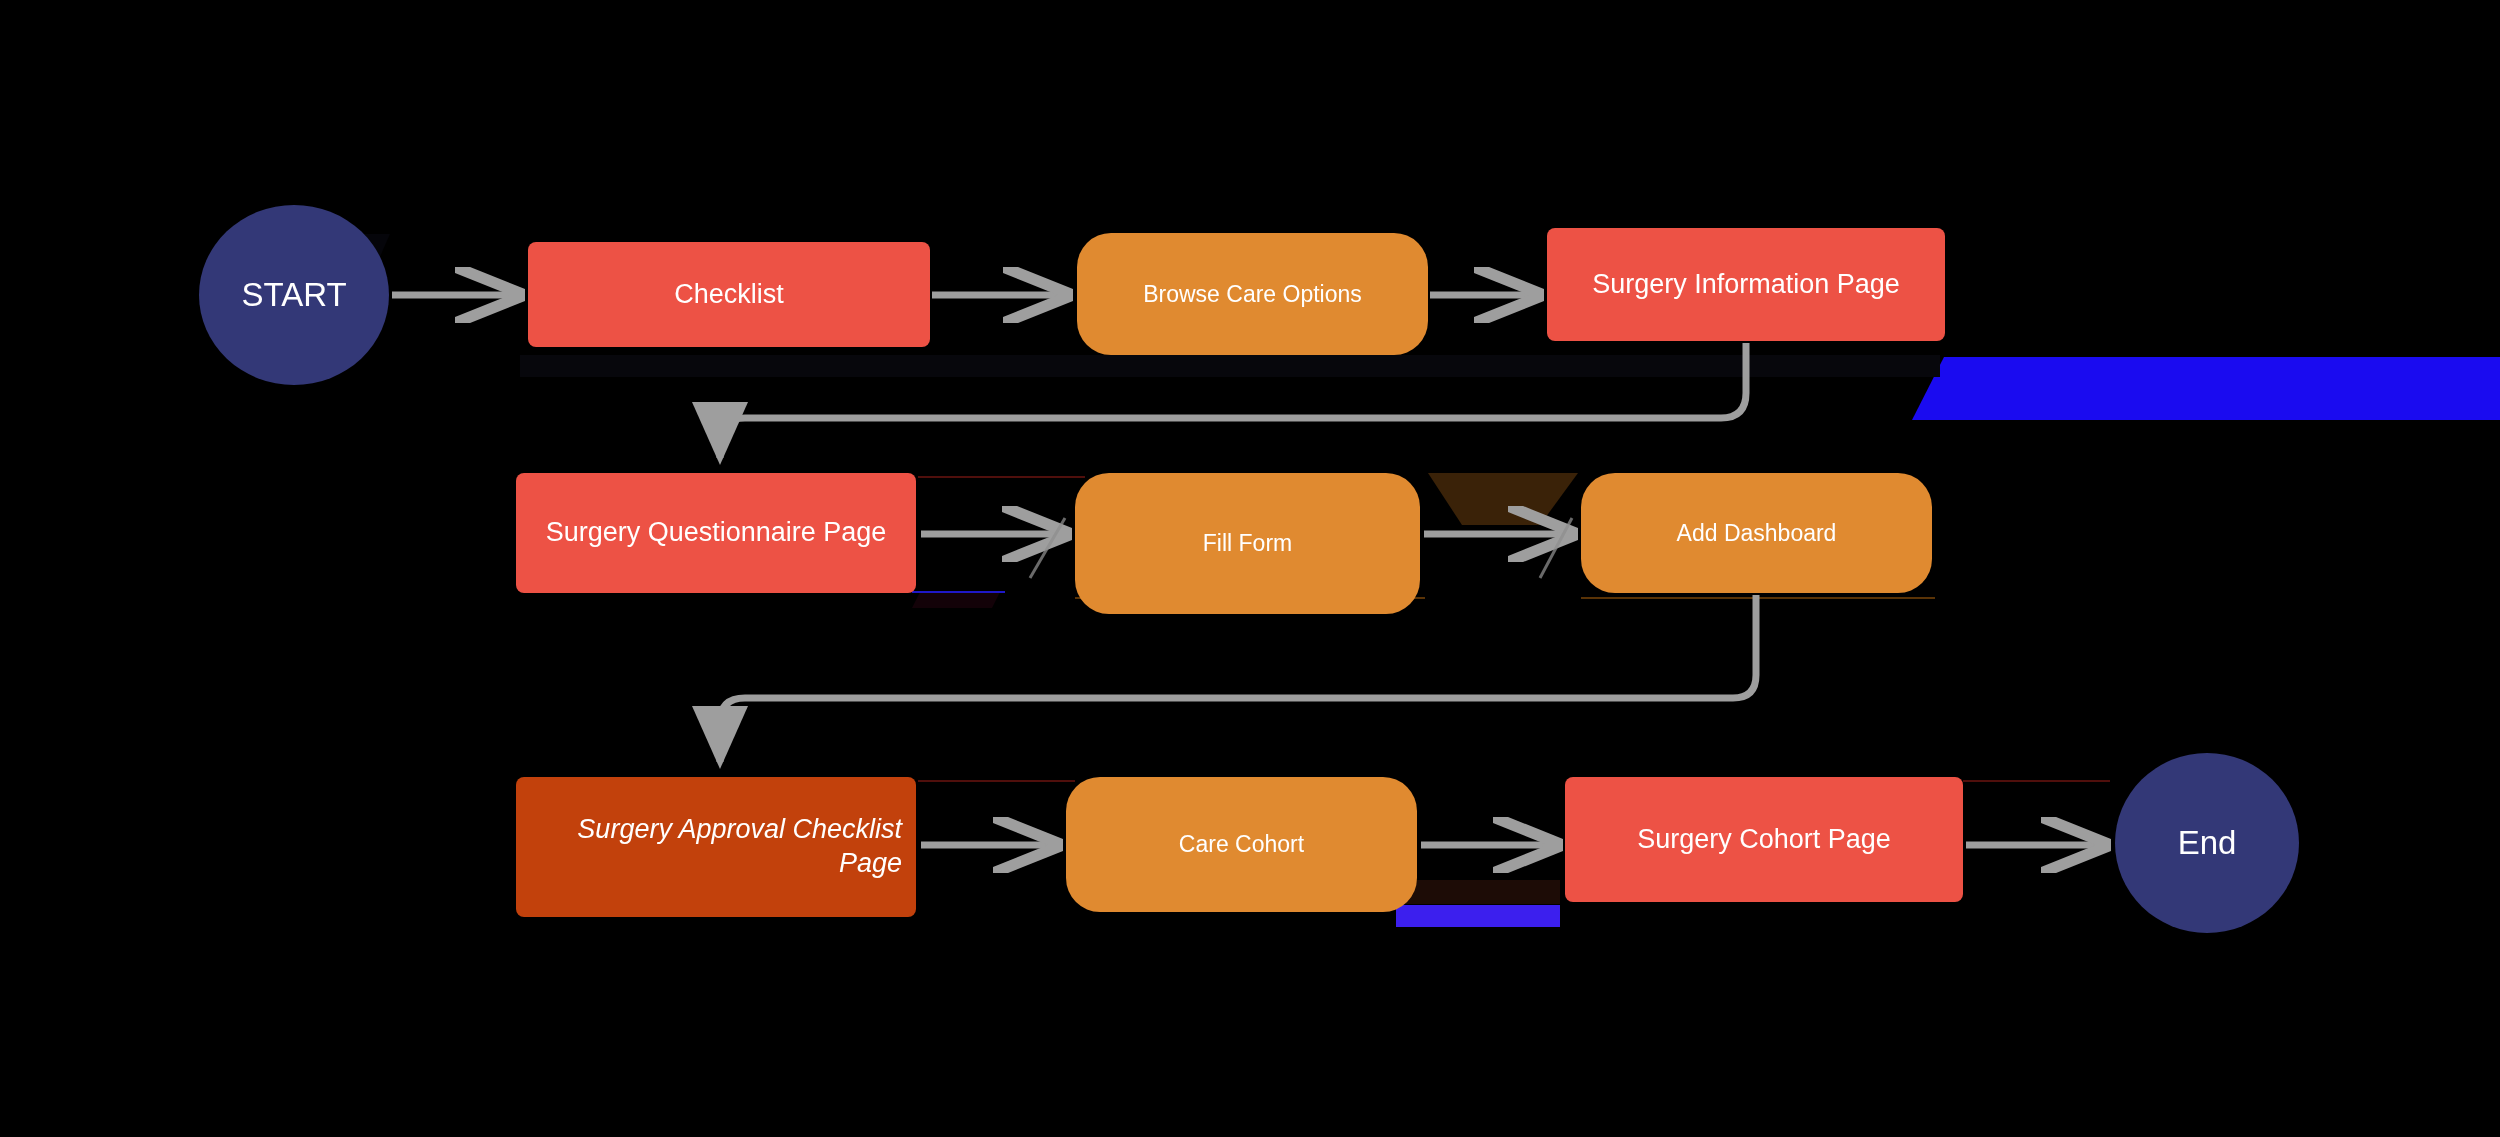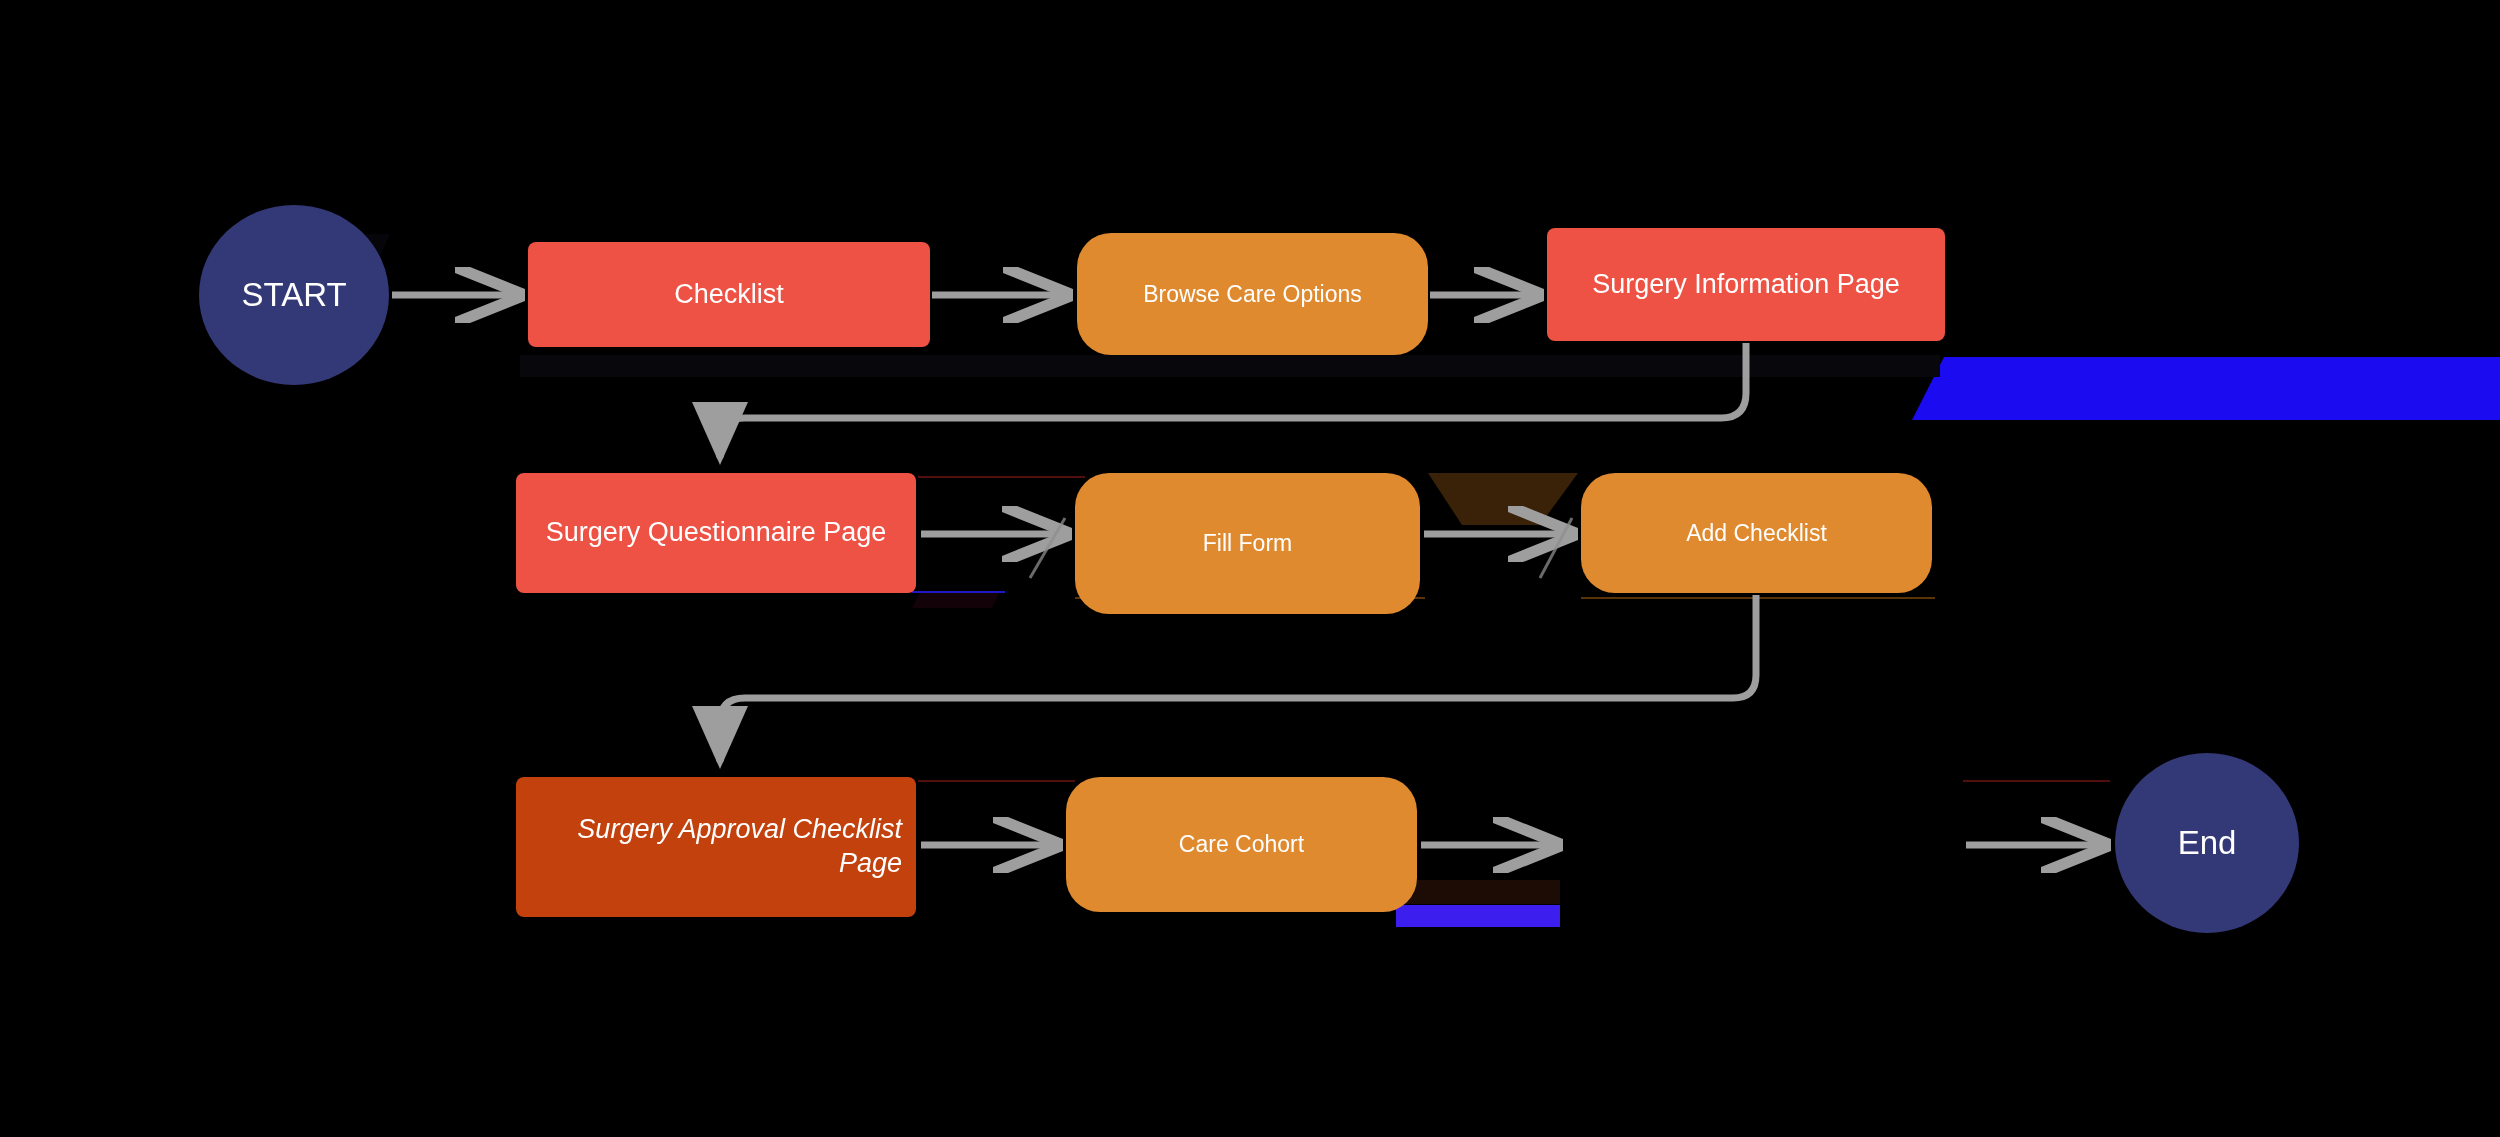--- a/index.html
+++ b/index.html
@@ -135,29 +135,32 @@
 
   <div class="node node-page" style="left:516px; top:473px; width:400px; height:120px; background:#ED5245;">
     <span class="node-label">Surgery Questionnaire Page</span>
   </div>
 
   <div class="node node-action" style="left:1075px; top:473px; width:345px; height:141px; background:#E08A30;">
     <span class="node-label">Fill Form</span>
   </div>
 
   <div class="node node-action" style="left:1581px; top:473px; width:351px; height:120px; background:#E08A30;">
-    <span class="node-label">Add Checklist</span>
+    <span class="node-label">Add Dashboard</span>
   </div>
 
   <div class="node node-page" style="left:516px; top:777px; width:400px; height:140px; background:#c2410c;font-style:italic;">
     <span class="node-label">Surgery Approval Checklist Page</span>
   </div>
 
   <div class="node node-action" style="left:1066px; top:777px; width:351px; height:135px; background:#E08A30;">
     <span class="node-label">Care Cohort</span>
   </div>
 
+  <div class="node node-page" style="left:1565px; top:777px; width:398px; height:125px; background:#ED5245;">
+    <span class="node-label">Surgery Cohort Page</span>
+  </div>
 
   <div class="node node-terminal" style="left:2115px; top:753px; width:184px; height:180px; background:#333877;">
     <span class="node-label">End</span>
   </div>
 
 </div>
 
 </body></html>

